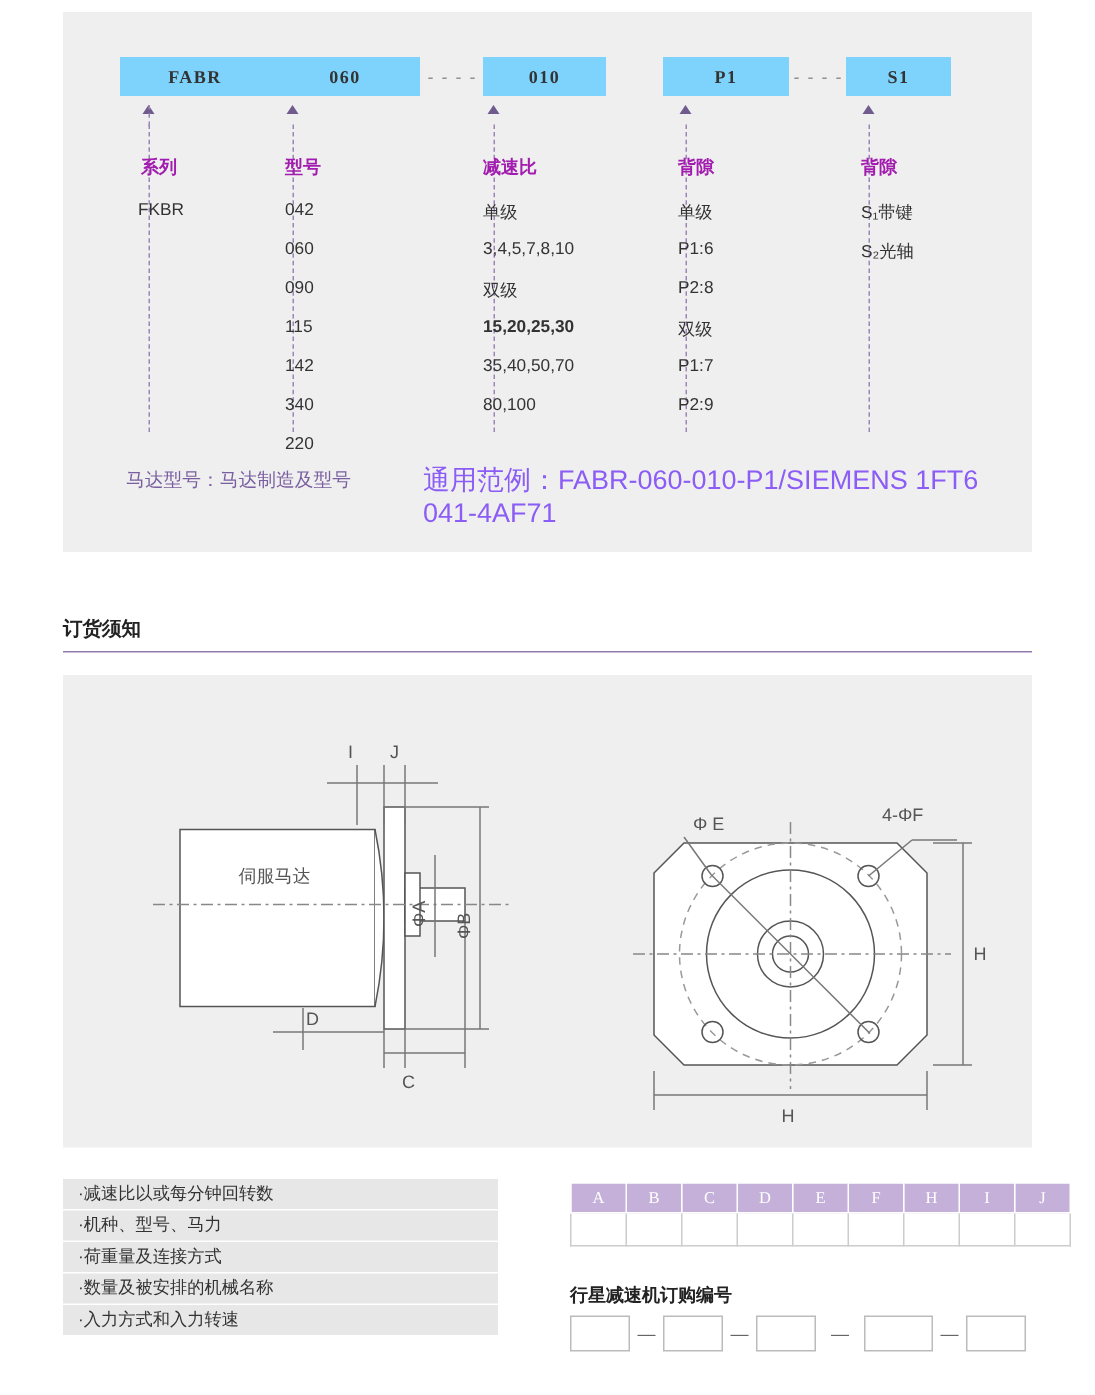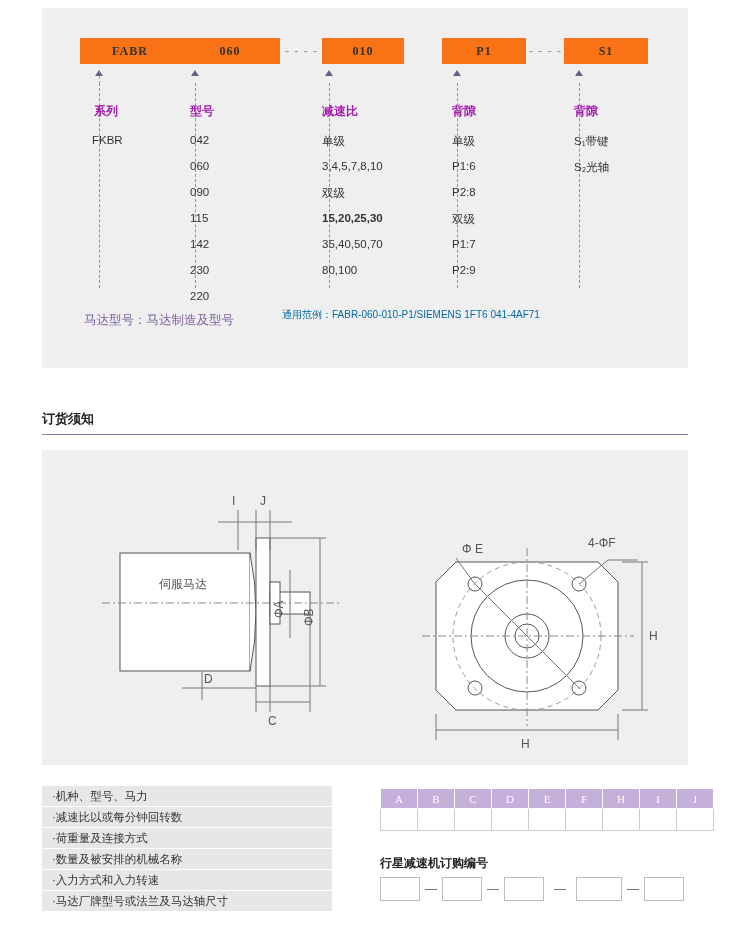--- a/index.html
+++ b/index.html
@@ -32,21 +32,21 @@
   }
   .code-boxes {
     position: absolute;
     left: 0;
     top: 0;
     width: 646px;
     height: 360px;
   }
   .code-box {
     position: absolute;
-    background: #f97316;
+    background: #7dd3fc;
     height: 26px;
     line-height: 26px;
     text-align: center;
     font-size: 12px;
     font-weight: bold;
     color: #333;
     letter-spacing: 1px;
     font-family: "Liberation Serif", serif;
   }
   .dash {
@@ -89,22 +89,22 @@
     left: 42px;
     top: 300px;
     font-size: 12.5px;
     color: #7a5fa0;
     font-family: "Liberation Sans", sans-serif;
   }
   .note-right {
     position: absolute;
     left: 240px;
     top: 300px;
-    font-size: 10px;
-    color: #0369a1;
+    font-size: 18px;
+    color: #8b5cf6;
     font-family: "Liberation Sans", sans-serif;
   }
 
   
   .section-heading {
     position: absolute;
     left: 42px;
     top: 410px;
     width: 646px;
   }
@@ -208,21 +208,21 @@
 
 <div class="page">
 
   <div class="panel-top">
     <div class="code-boxes">
 
       <div class="code-box" style="left:38px;top:30px;width:100px;">FABR</div>
       <div class="code-box" style="left:138px;top:30px;width:100px;">060</div>
       <div class="code-box" style="left:280px;top:30px;width:82px;">010</div>
       <div class="code-box" style="left:400px;top:30px;width:84px;">P1</div>
-      <div class="code-box" style="left:522px;top:30px;width:84px;">S1</div>
+      <div class="code-box" style="left:522px;top:30px;width:70px;">S1</div>
 
       <div class="dash" style="left:243px;">- - - -</div>
       <div class="dash" style="left:487px;">- - - -</div>
 
       <div class="vline" style="left:57px; top:75px; height:205px;"></div>
       <div class="arrow-up" style="left:53px; top:62px;"></div>
       <div class="vline" style="left:57px; top:62px; height:14px;"></div>
 
       <div class="vline" style="left:153px; top:75px; height:205px;"></div>
       <div class="arrow-up" style="left:149px; top:62px;"></div>
@@ -238,21 +238,21 @@
 
       <div class="col-title" style="left:52px; top:95px;">系列</div>
       <div class="col-item" style="left:50px; top:126px;">FKBR</div>
 
       <div class="col-title" style="left:148px; top:95px;">型号</div>
       <div class="col-item" style="left:148px; top:126px;">042</div>
       <div class="col-item" style="left:148px; top:152px;">060</div>
       <div class="col-item" style="left:148px; top:178px;">090</div>
       <div class="col-item" style="left:148px; top:204px;">115</div>
       <div class="col-item" style="left:148px; top:230px;">142</div>
-      <div class="col-item" style="left:148px; top:256px;">230</div>
+      <div class="col-item" style="left:148px; top:256px;">340</div>
       <div class="col-item" style="left:148px; top:282px;">220</div>
 
       <div class="col-title" style="left:280px; top:95px;">减速比</div>
       <div class="col-item" style="left:280px; top:126px;">单级</div>
       <div class="col-item" style="left:280px; top:152px;">3,4,5,7,8,10</div>
       <div class="col-item" style="left:280px; top:178px;">双级</div>
       <div class="col-item" style="left:280px; top:204px;font-weight:bold;">15,20,25,30</div>
       <div class="col-item" style="left:280px; top:230px;">35,40,50,70</div>
       <div class="col-item" style="left:280px; top:256px;">80,100</div>
 
@@ -353,26 +353,25 @@
         <text x="226" y="275" font-size="12">C</text>
         <text x="420" y="103" font-size="12">Φ E</text>
         <text x="546" y="97" font-size="12">4-ΦF</text>
         <text x="607" y="190" font-size="12">H</text>
         <text x="479" y="298" font-size="12">H</text>
       </g>
     </svg>
   </div>
 
   <div class="req-list">
+    <div class="req-row shaded">·减速比以或每分钟回转数</div>
     <div class="req-row shaded">·机种、型号、马力</div>
-    <div class="req-row shaded">·减速比以或每分钟回转数</div>
     <div class="req-row shaded">·荷重量及连接方式</div>
     <div class="req-row shaded">·数量及被安排的机械名称</div>
     <div class="req-row shaded">·入力方式和入力转速</div>
-    <div class="req-row shaded">·马达厂牌型号或法兰及马达轴尺寸</div>
   </div>
 
   <table class="code-table">
     <tbody>
         <tr>
       <th>A</th>
       <th>B</th>
       <th>C</th>
       <th>D</th>
       <th>E</th>

